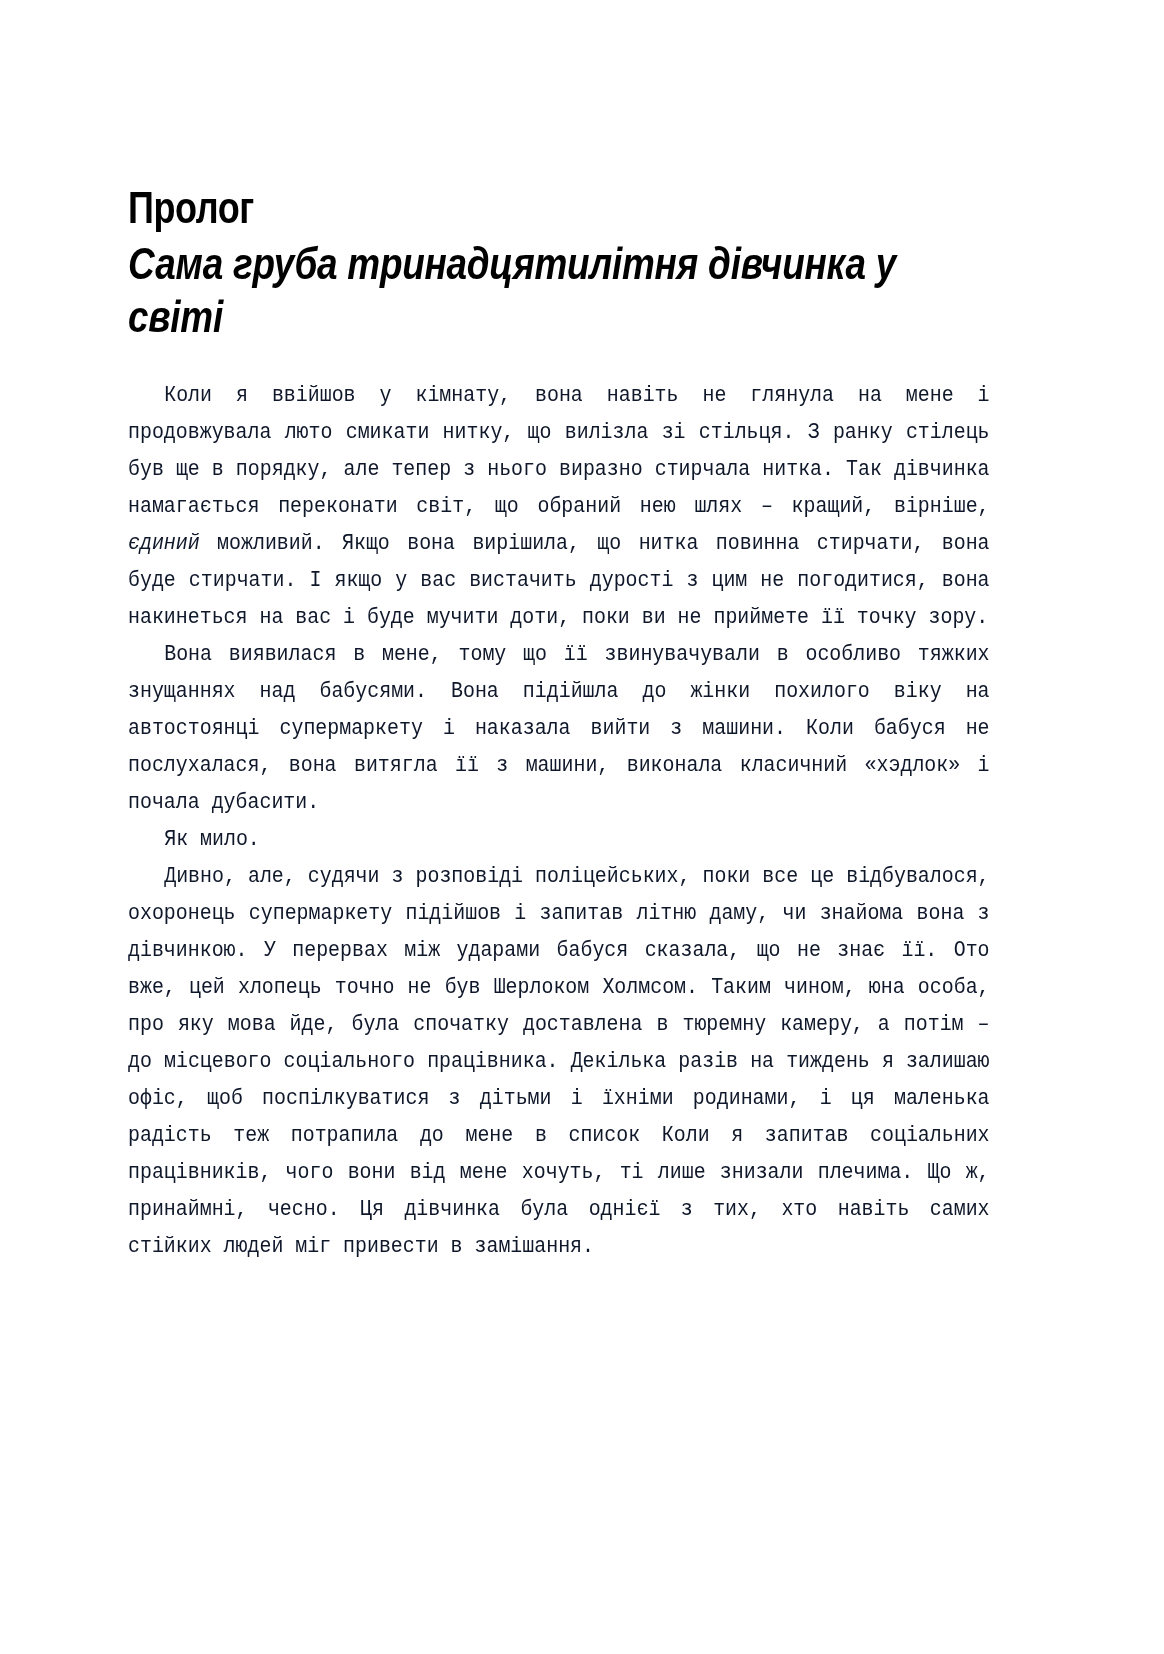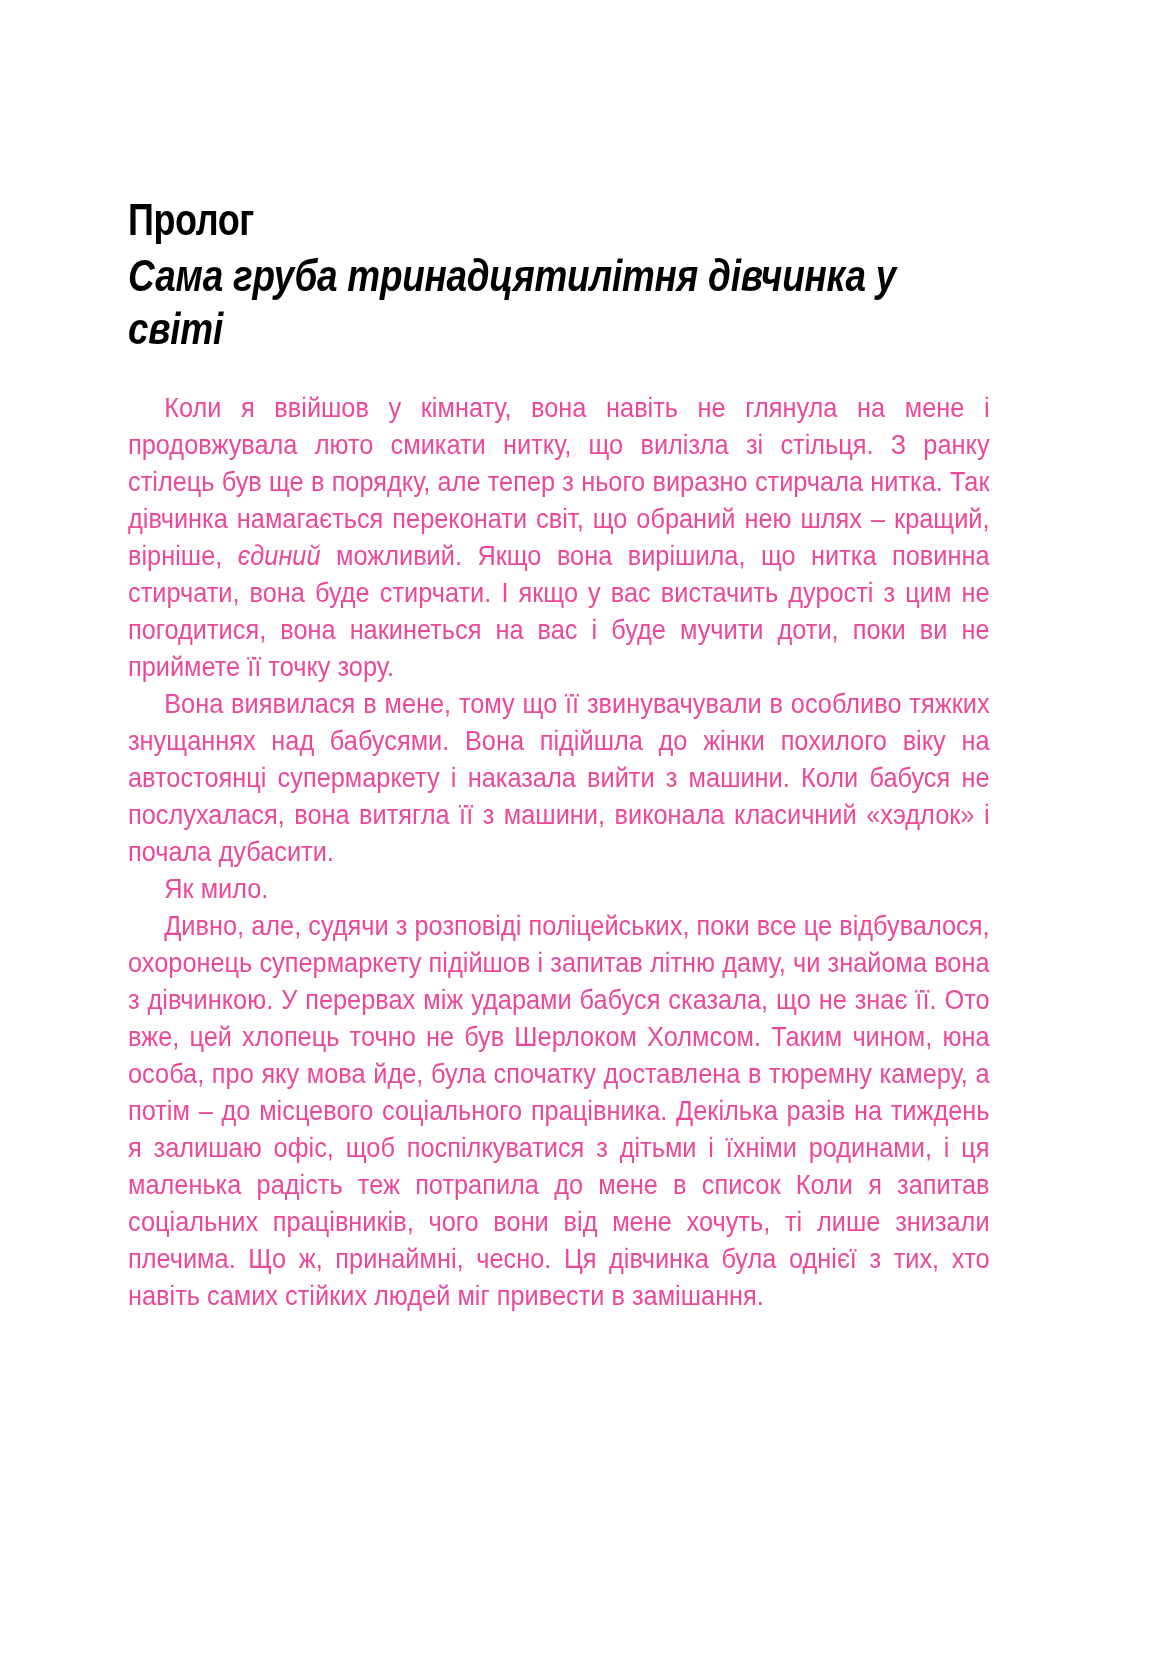--- a/index.html
+++ b/index.html
@@ -14,21 +14,21 @@
     width: 1164px;
     height: 1654px;
     background: #ffffff;
     overflow: hidden;
     box-sizing: border-box;
   }
 
   .content {
     position: absolute;
     left: 128px;
-    top: 196px;
+    top: 184px;
     width: 862px;
   }
 
   
 
   .chapter-label {
     font-family: "Liberation Sans", "DejaVu Sans", sans-serif;
     font-weight: bold;
     font-size: 45px;
     line-height: 1.05;
@@ -50,24 +50,24 @@
     color: #000000;
     transform: scaleX(0.82);
     transform-origin: left top;
     width: 1050px;
     margin: 0 0 34px 0;
   }
 
   
 
   .body-text {
-    font-family: Liberation Sans, sans-serif;
-    font-size: 28px;
+    font-family: Liberation Mono, monospace;
+    font-size: 22px;
     line-height: 37px;
-    color: #ec4899;
+    color: #0f172a;
     text-align: justify;
     text-justify: inter-word;
     hyphens: none;
   }
 
   .body-text p {
     margin: 0;
     text-indent: 40px;
     transform: scaleX(0.905);
     transform-origin: left top;

